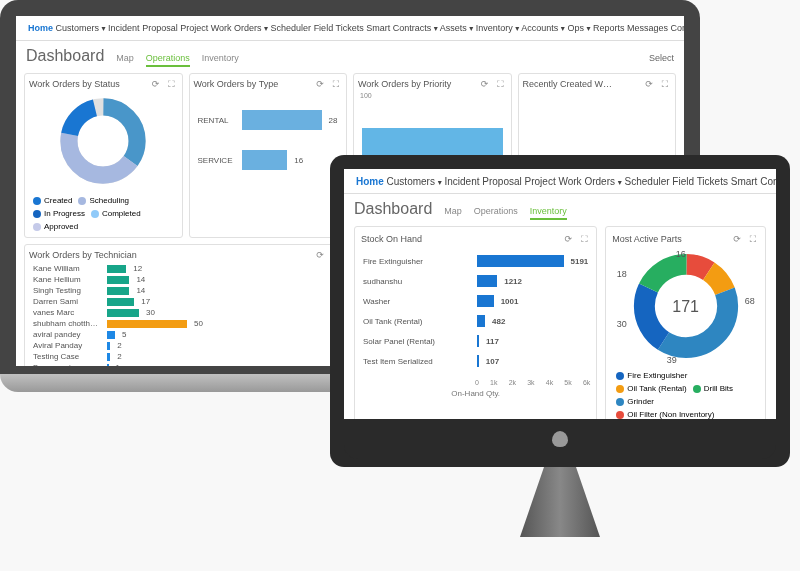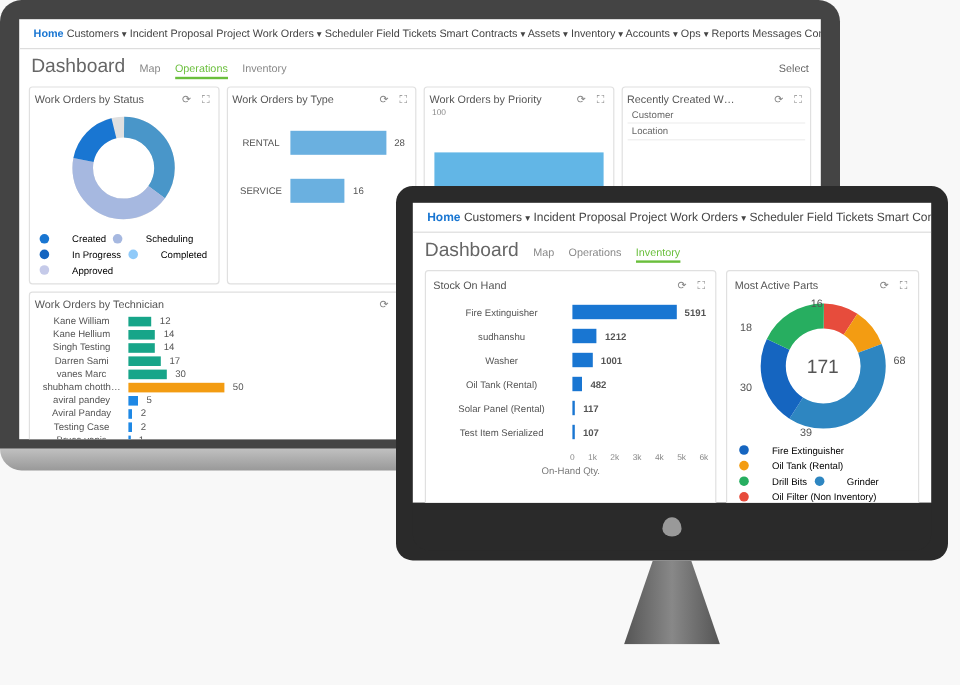--- a/index.html
+++ b/index.html
@@ -143,32 +143,32 @@
   font-size: 16px;
   color: #555;
 }
 .legend {
   display: flex;
   flex-wrap: wrap;
   gap: 4px 6px;
   font-size: 8px;
   padding: 2px 4px;
 }
-.legend-item { display: flex; align-items: flex-start; gap: 19px; }
+.legend-item { display: flex; align-items: flex-end; gap: 3px; }
 .swatch { width: 8px; height: 8px; border-radius: 50%; }
 
 
 .hbar-row {
   display: flex;
   align-items: center;
   gap: 4px;
   font-size: 8px;
   padding: 1px 0;
 }
-.hbar-label { width: 70px; text-align: center; color: #555; }
+.hbar-label { width: 70px; text-align: left; color: #555; }
 .hbar-bar { height: 8px; background: #4aa8d8; }
 .hbar-val { color: #555; margin-left: 3px; }
 .axis { display: flex; justify-content: space-between; font-size: 7px; color: #888; padding: 2px 0 0 74px; }
 
 
 .vbar-area { display: flex; align-items: flex-end; height: 60px; gap: 2px; padding: 4px; }
 .vbar { flex: 1; background: #62b6e6; }
 
 .info-box {
   background: #1565c0;
@@ -292,24 +292,20 @@
         </div>
 
         <div class="card">
           <div class="card-head">
             <span>Recently Created W…</span>
             <span class="card-icons">
               <span class="icon">⟳</span>
               <span class="icon">⛶</span>
             </span>
           </div>
-          <div id="lap-recent-rows">
-              <div class="info-row">Customer</div>
-              <div class="info-row">Location</div>
-            </div>
         </div>
 
         <div class="card" style="grid-column:span 2">
           <div class="card-head">
             <span>Work Orders by Technician</span>
             <span class="card-icons">
               <span class="icon">⟳</span>
               <span class="icon">⛶</span>
             </span>
           </div>

